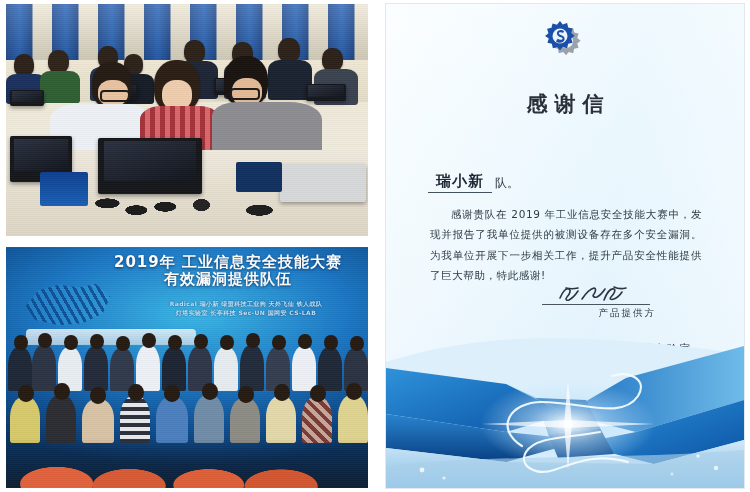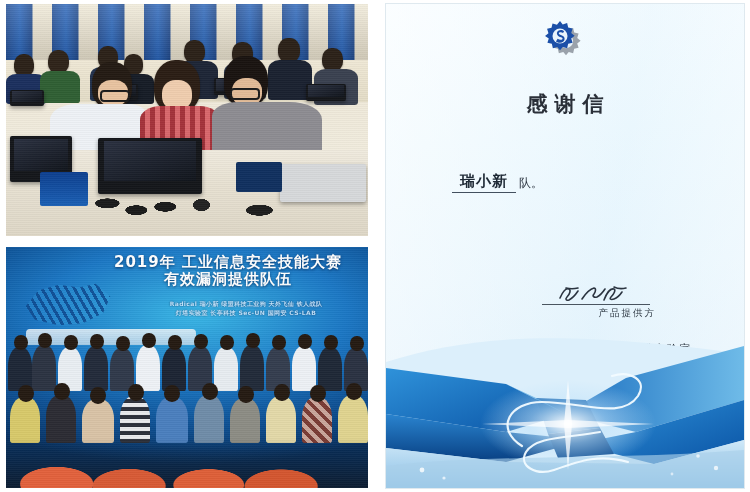--- a/index.html
+++ b/index.html
@@ -102,21 +102,21 @@
   .cert-title{font-size:20px;font-weight:bold;color:#17489b;letter-spacing:.5px;
     white-space:nowrap;font-family:"DejaVu Sans","Liberation Sans",sans-serif;}
 
   .cert-subject{position:absolute;left:0;top:86px;width:100%;text-align:center;
     font-size:21px;font-weight:bold;color:#2a2f38;letter-spacing:7px;
     text-indent:7px;}
 
   .cert-recipient{position:absolute;left:42px;top:168px;
     font-size:13px;color:#2b3440;display:flex;align-items:flex-end;}
   .recip-name{font-size:15px;font-weight:bold;color:#1f2a36;
-    border-bottom:1px solid #43505e;padding:0 8px 1px 8px;letter-spacing:1px;margin-left:24px;}
+    border-bottom:1px solid #43505e;padding:0 8px 1px 8px;letter-spacing:1px;}
   .recip-suffix{font-size:12px;color:#2b3440;margin-left:3px;padding-bottom:1px;}
 
   .cert-body{position:absolute;left:44px;top:200px;width:272px;
     font-size:10.5px;color:#2e3944;line-height:1.95;text-align:justify;
     text-indent:21px;letter-spacing:.6px;}
 
   .sig-block{position:absolute;left:150px;top:278px;width:120px;text-align:right;}
   .sig-mark{height:22px;position:relative;}
   .sig-mark svg{position:absolute;left:0;top:0;}
   .sig-line{border-top:1px solid #4a5560;margin:0 6px;}
@@ -292,20 +292,21 @@
       </div>
     </div>
 
     <div class="cert-subject">感谢信</div>
 
     <div class="cert-recipient">
       <span class="recip-name">瑞小新</span>
       <span class="recip-suffix">队。</span>
     </div>
 
+    <div class="cert-body">感谢贵队在 2019 年工业信息安全技能大赛中，发现并报告了我单位提供的被测设备存在多个安全漏洞。为我单位开展下一步相关工作，提升产品安全性能提供了巨大帮助，特此感谢!</div>
 
     <div class="sig-block">
       <div class="sig-mark">
         <svg width="120" height="24" viewBox="0 0 120 24">
           <g fill="none" stroke="#2b3440" stroke-width="1.6" stroke-linecap="round">
             <path d="M24 16c3-7 6-10 9-9 2 1 1 5-2 8-2 2-1 4 2 3 4-2 7-6 9-9"></path>
             <path d="M30 6c4 1 8 1 12 0"></path>
             <path d="M46 17c4-6 8-10 12-11 2 0 2 3 0 6-2 2 0 4 3 3 4-2 6-5 8-8"></path>
             <path d="M68 18c3-8 7-12 10-11 2 1 0 5-3 8-2 2 0 3 3 2 3-1 6-4 8-7"></path>
             <path d="M78 5c4 2 8 2 12 1"></path>

